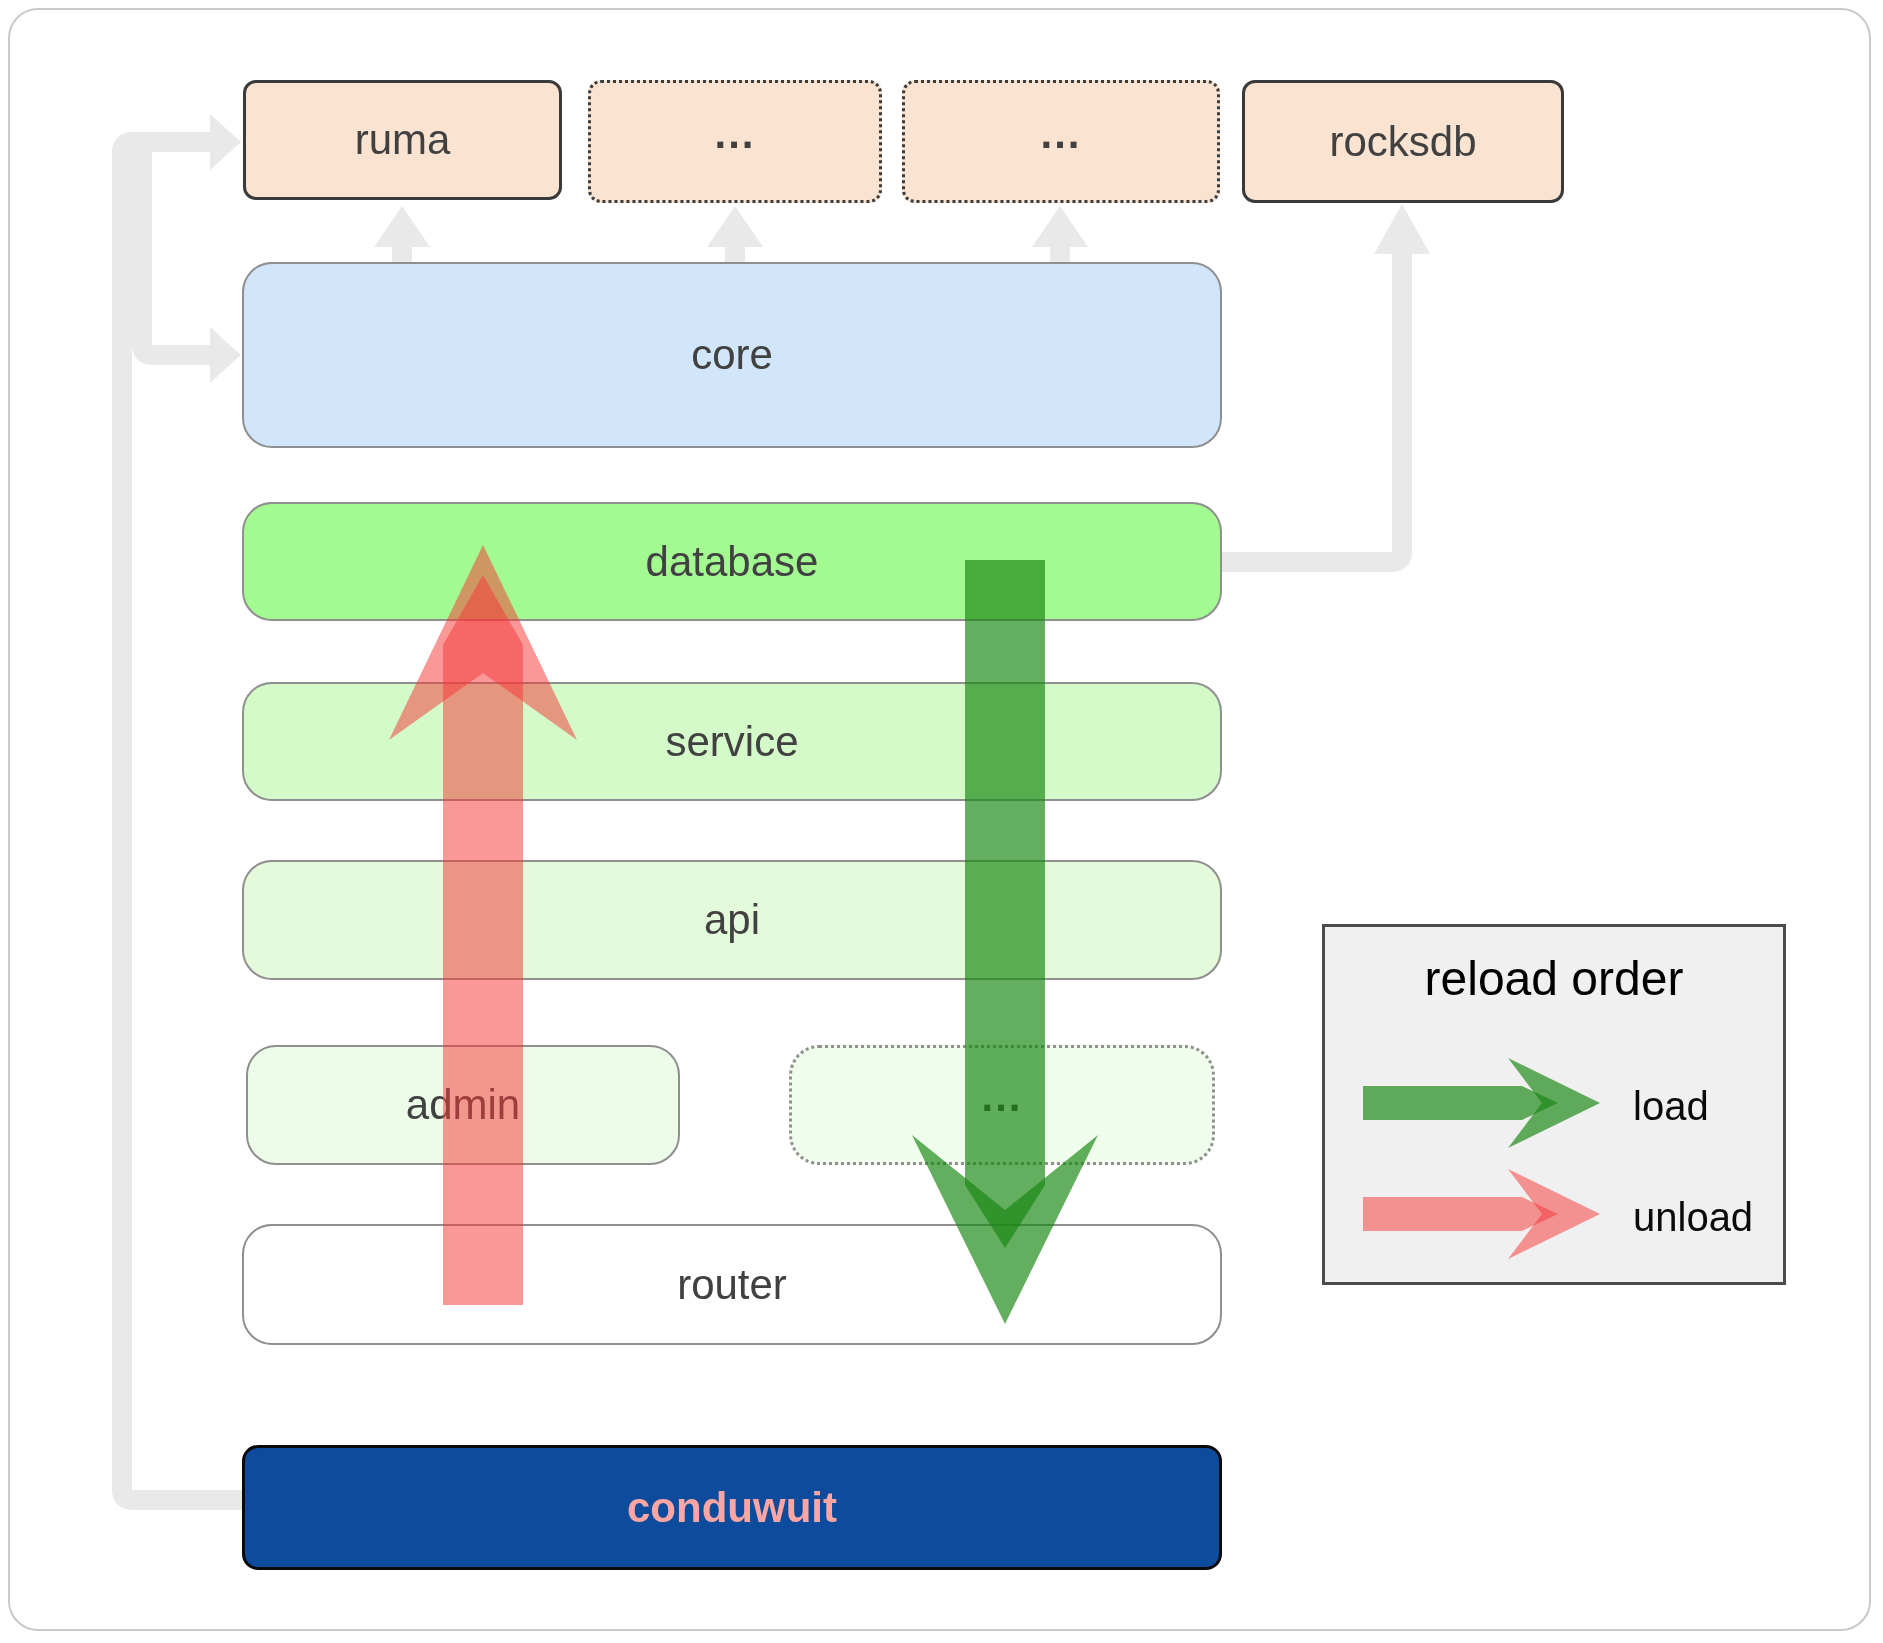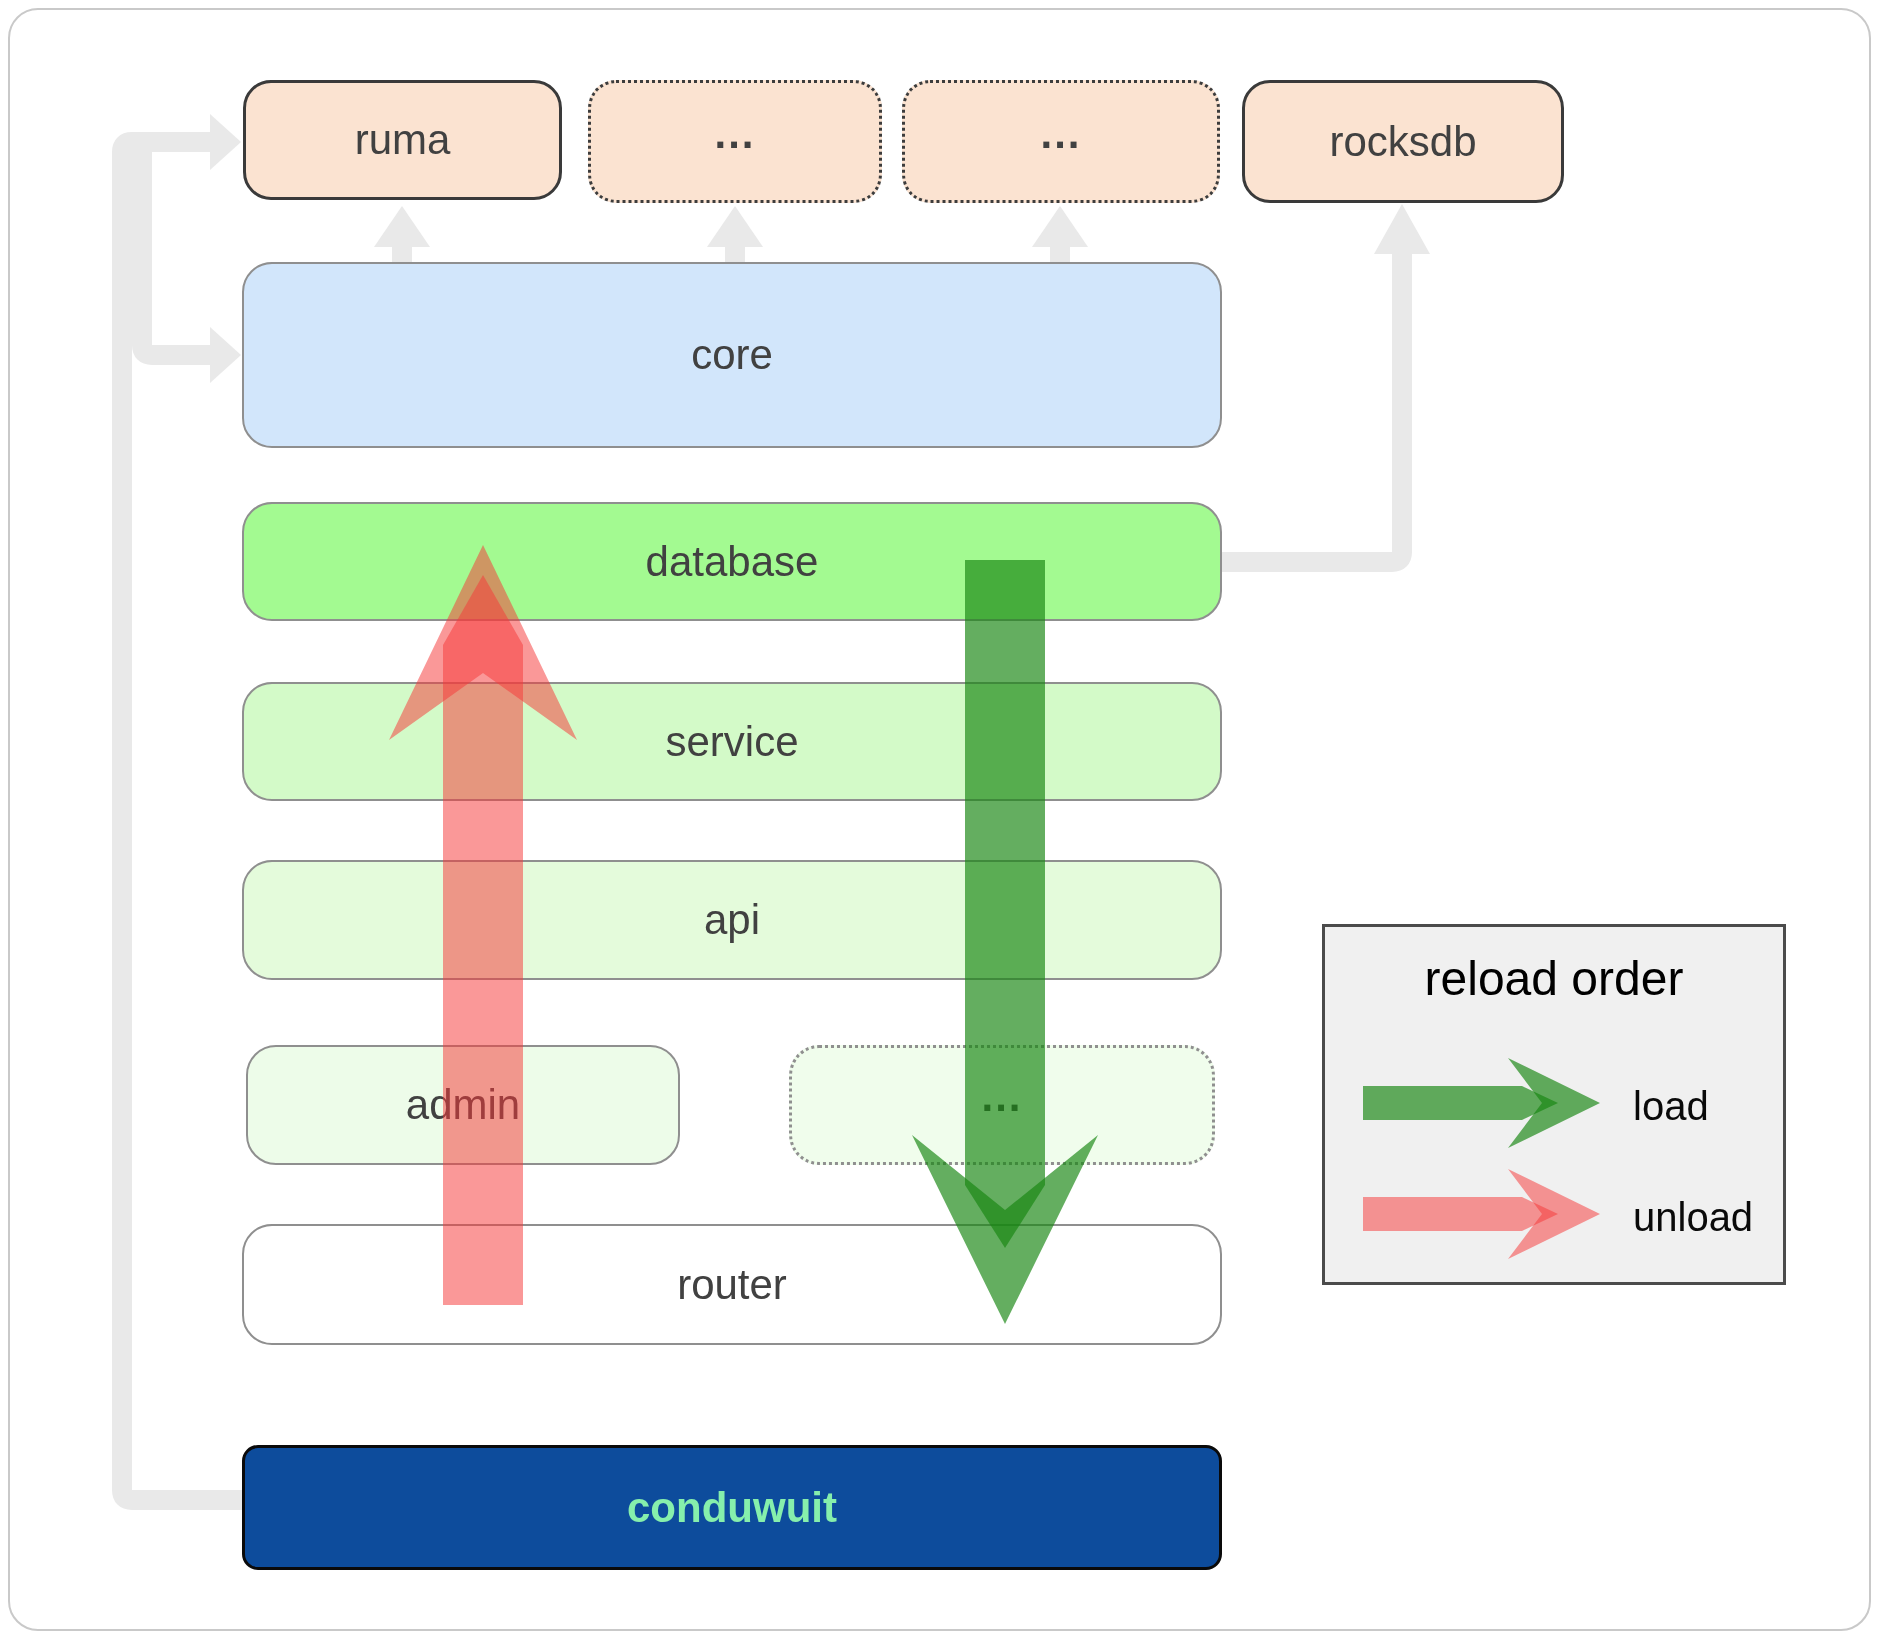--- a/index.html
+++ b/index.html
@@ -10,39 +10,39 @@
   .frame{
     position:absolute;left:8px;top:8px;width:1863px;height:1623px;
     border:2px solid #c9c9c9;border-radius:30px;box-sizing:border-box;
   }
   svg.layer{position:absolute;left:0;top:0;pointer-events:none;}
   svg.layer path{fill:none;stroke-width:20;}
   .node{
     position:absolute;box-sizing:border-box;display:flex;align-items:center;justify-content:center;
     font-size:42px;color:#414141;
   }
-  .node.crate{border-radius:28px;border:3px solid #3a3a3a;}
+  .node.crate{border-radius:13px;border:3px solid #3a3a3a;}
   .node.crate.dotted{border:3px dotted #3c3c3c;}
   .node.layerbox{border-radius:30px;border:2.5px solid #8f8f8f;}
   .node.layerbox.dotted{border:3px dotted #8f8f8f;}
   .dots{font-weight:700;letter-spacing:2px;transform:translateY(-8px);}
   
   .n-ruma     {left:243px;top:80px;  width:319px;height:120px;}
   .n-dots1    {left:588px;top:80px;  width:294px;height:123px;}
   .n-dots2    {left:902px;top:80px;  width:318px;height:123px;}
   .n-rocksdb  {left:1242px;top:80px; width:322px;height:123px;}
   .n-core     {left:242px;top:262px; width:980px;height:186px;}
   .n-database {left:242px;top:502px; width:980px;height:119px;}
   .n-service  {left:242px;top:682px; width:980px;height:119px;}
   .n-api      {left:242px;top:860px; width:980px;height:120px;}
   .n-admin    {left:246px;top:1045px;width:434px;height:120px;}
   .n-dots3    {left:789px;top:1045px;width:426px;height:120px;}
   .n-router   {left:242px;top:1224px;width:980px;height:121px;}
   .n-conduwuit{left:242px;top:1445px;width:980px;height:125px;
-               border-radius:16px;border:3px solid #0a0a0a;color:#86efac;font-weight:600;}
+               border-radius:16px;border:3px solid #0a0a0a;color:#fca5a5;font-weight:600;}
   .legend{
     position:absolute;left:1322px;top:924px;width:464px;height:361px;box-sizing:border-box;
     border:3px solid #4b4b4b;
   }
   .legend-title{
     position:absolute;left:0;top:24px;width:100%;text-align:center;
     font-size:48px;color:#000000;
   }
   .legend-label{
     position:absolute;left:308px;transform:translateY(-50%);

